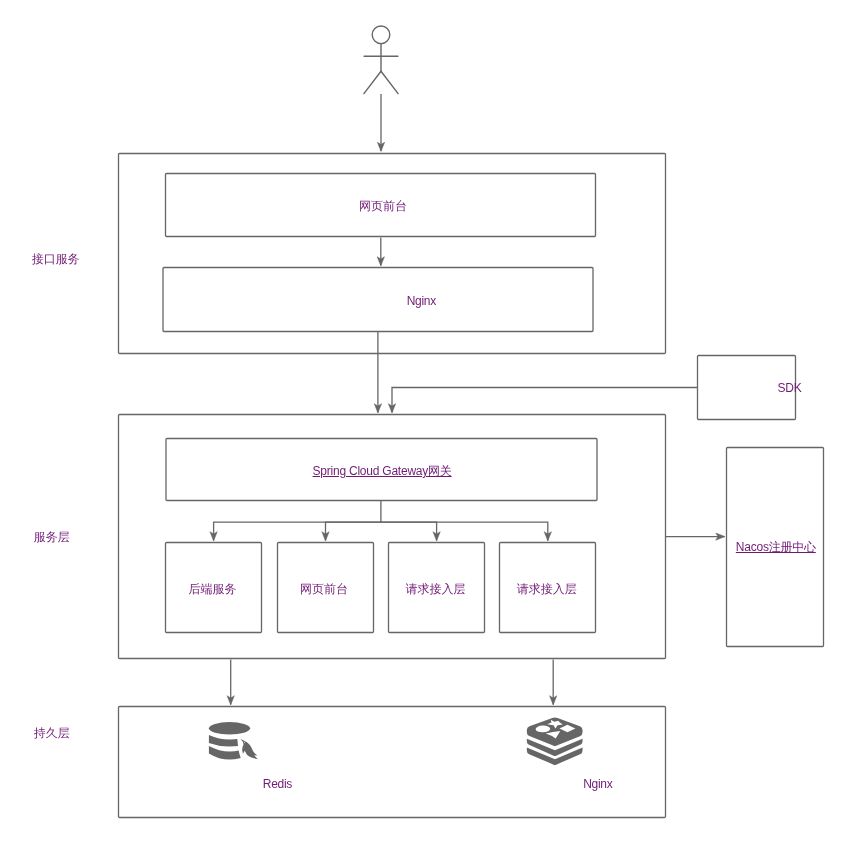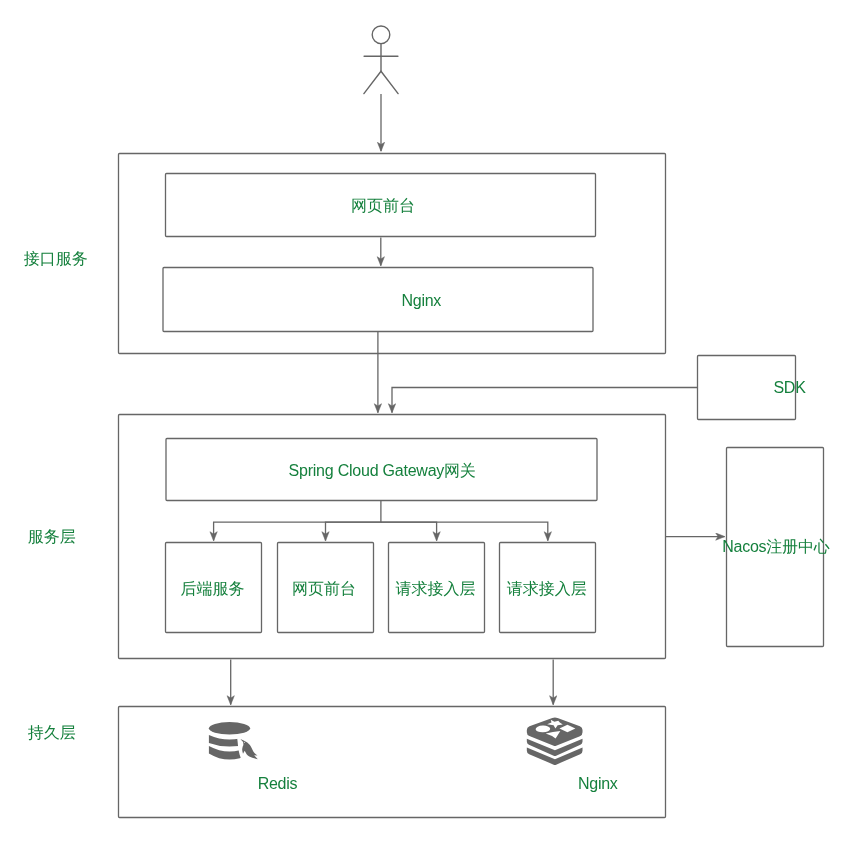--- a/index.html
+++ b/index.html
@@ -1,24 +1,24 @@
 <!DOCTYPE html>
 <html><head>
 <meta charset="utf-8">
 <title>Architecture Diagram</title>
 <style>
   html,body{margin:0;padding:0;background:#ffffff;}
   body{width:843px;height:850px;overflow:hidden;
        font-family:"Liberation Sans","DejaVu Sans",sans-serif;}
   #canvas{position:relative;width:843px;height:850px;background:#ffffff;}
   svg{position:absolute;left:0;top:0;}
-  .lbl{position:absolute;white-space:nowrap;color:#15803d;font-size:16px;line-height:1;
+  .lbl{position:absolute;white-space:nowrap;color:#701a75;font-size:12px;line-height:1;
        left:var(--cx);top:var(--cy);transform:translate(-50%,-50%);}
   .lbl.lat{letter-spacing:-0.3px;margin-left:43px;}
-  .lbl.mix{letter-spacing:-0.23px;}
+  .lbl.mix{letter-spacing:-0.23px;text-decoration:underline;}
 </style>
 </head>
 <body>
 
 <div id="canvas">
 
 <svg id="wires" width="843" height="850" viewBox="0 0 843 850">
   <defs>
     <marker id="ah" markerWidth="10" markerHeight="10" refX="9.2" refY="4" orient="auto" markerUnits="userSpaceOnUse">
       <path d="M0.4 0.35 L9.6 4 L0.4 7.65 L2.7 4 Z" fill="#666666" stroke="#666666" stroke-width="0.5" stroke-linejoin="round"></path>

